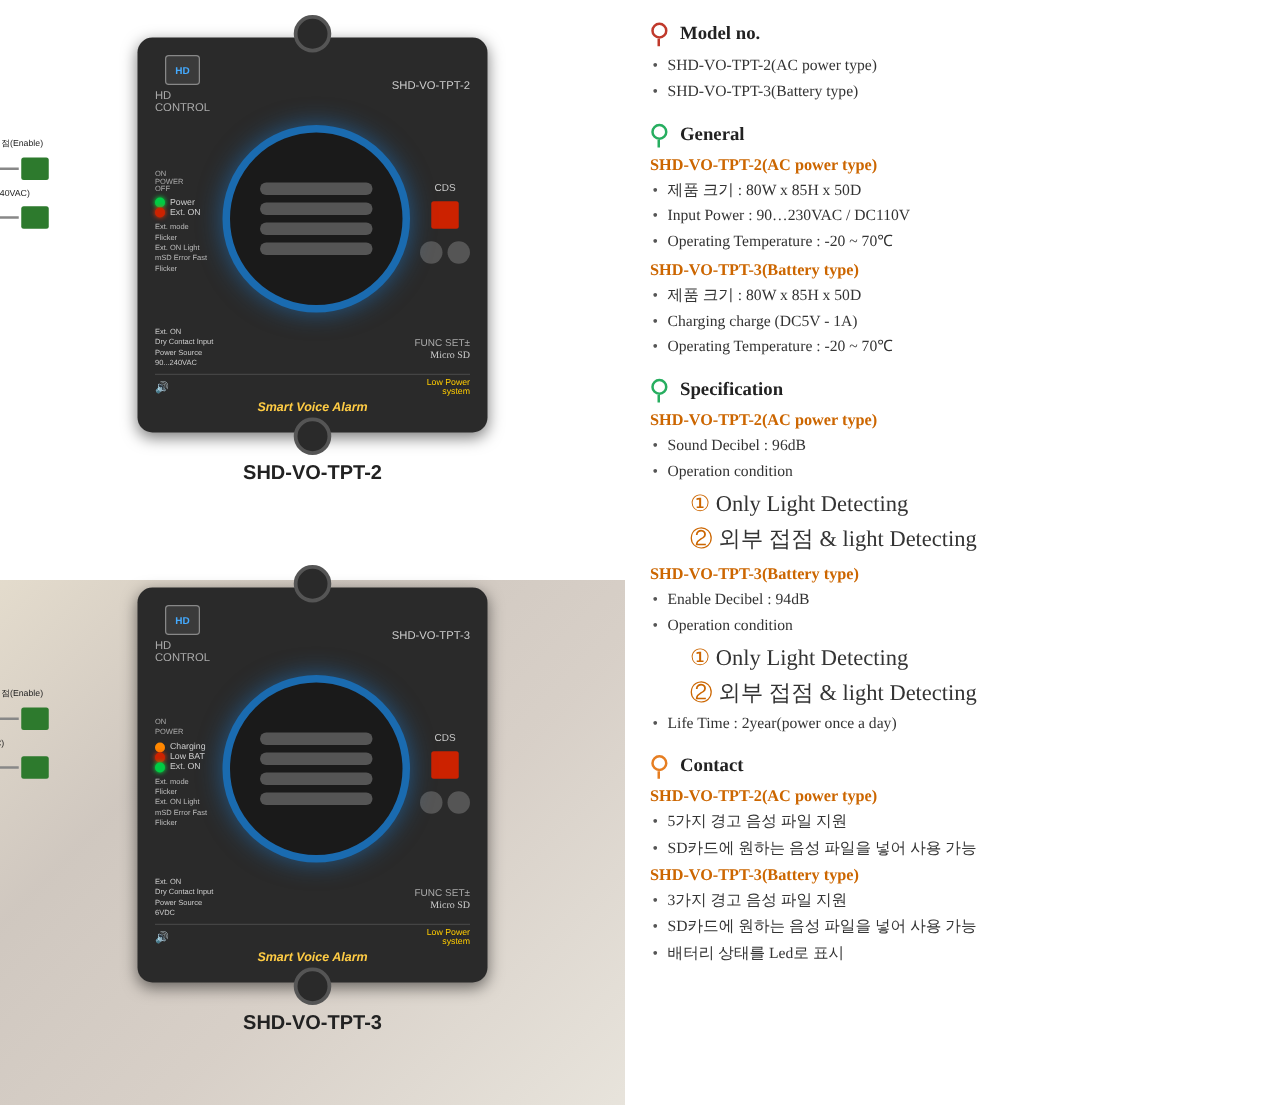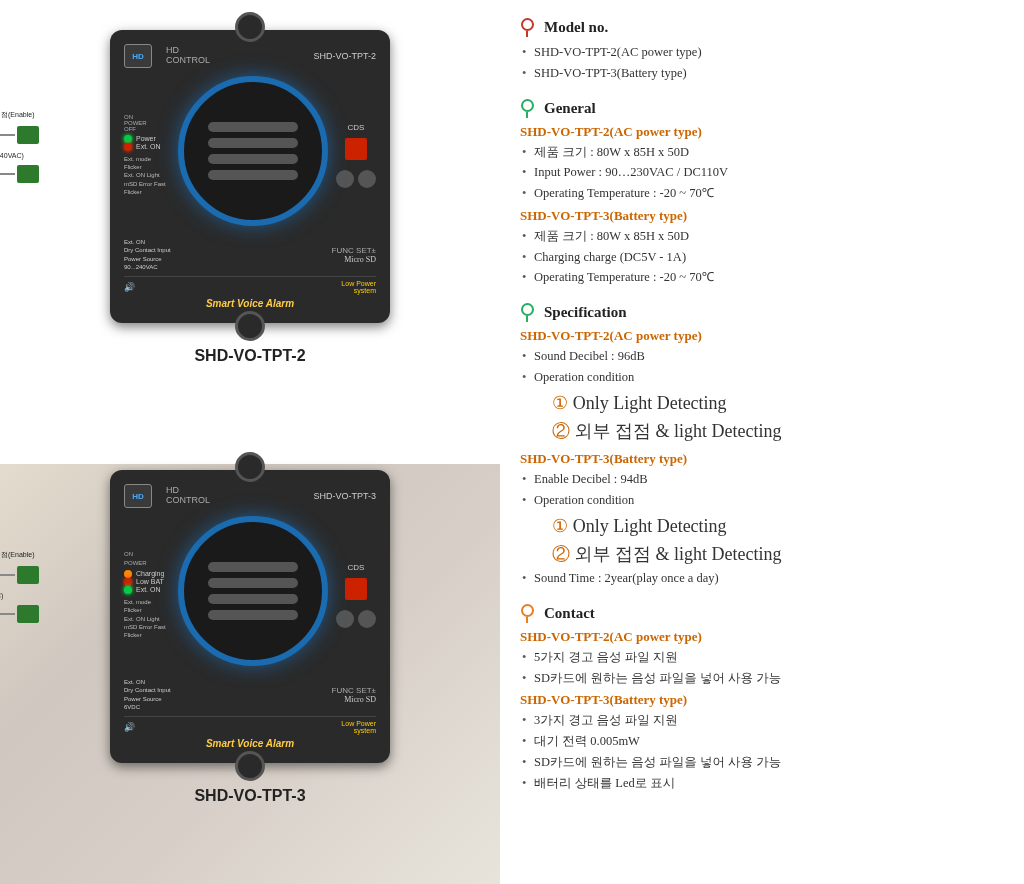--- a/index.html
+++ b/index.html
@@ -72,21 +72,22 @@
     .device-header {
       display: flex;
       justify-content: space-between;
       align-items: center;
       margin-bottom: 8px;
     }
 
     .hd-logo {
       display: flex;
       align-items: center;
-      gap: 14px;
+      gap: 4px;
+      flex-direction: column;
     }
 
     .hd-logo .logo-icon {
       width: 28px;
       height: 24px;
       background: #3a3a3a;
       border: 1px solid #888;
       border-radius: 3px;
       display: flex;
       align-items: center;
@@ -597,40 +598,39 @@
       </ul>
       <div class="spec-indent">
         <div class="condition-item">
           <span class="condition-num">① </span>Only Light Detecting
         </div>
         <div class="condition-item">
           <span class="condition-num">② </span>외부 접점 &amp; light Detecting
         </div>
       </div>
       <ul class="spec-list">
-        <li>Sound Time : 2year(play once a day)</li>
+        <li>Life Time : 2year(power once a day)</li>
       </ul>
     </div>
 
     <div class="section-block">
       <div class="section-header">
         <div class="pin-icon pin-orange-color">
           <div class="pin-head"></div>
           <div class="pin-tail"></div>
         </div>
         <span class="section-title">Contact</span>
       </div>
       <div class="sub-model-title">SHD-VO-TPT-2(AC power type)</div>
       <ul class="spec-list">
         <li>5가지 경고 음성 파일 지원</li>
         <li>SD카드에 원하는 음성 파일을 넣어 사용 가능</li>
       </ul>
       <div class="sub-model-title">SHD-VO-TPT-3(Battery type)</div>
       <ul class="spec-list">
         <li>3가지 경고 음성 파일 지원</li>
-        <li>대기 전력 0.005mW</li>
         <li>SD카드에 원하는 음성 파일을 넣어 사용 가능</li>
         <li>배터리 상태를 Led로 표시</li>
       </ul>
     </div>
 
   </div>
 </div>
 
 </body></html>

